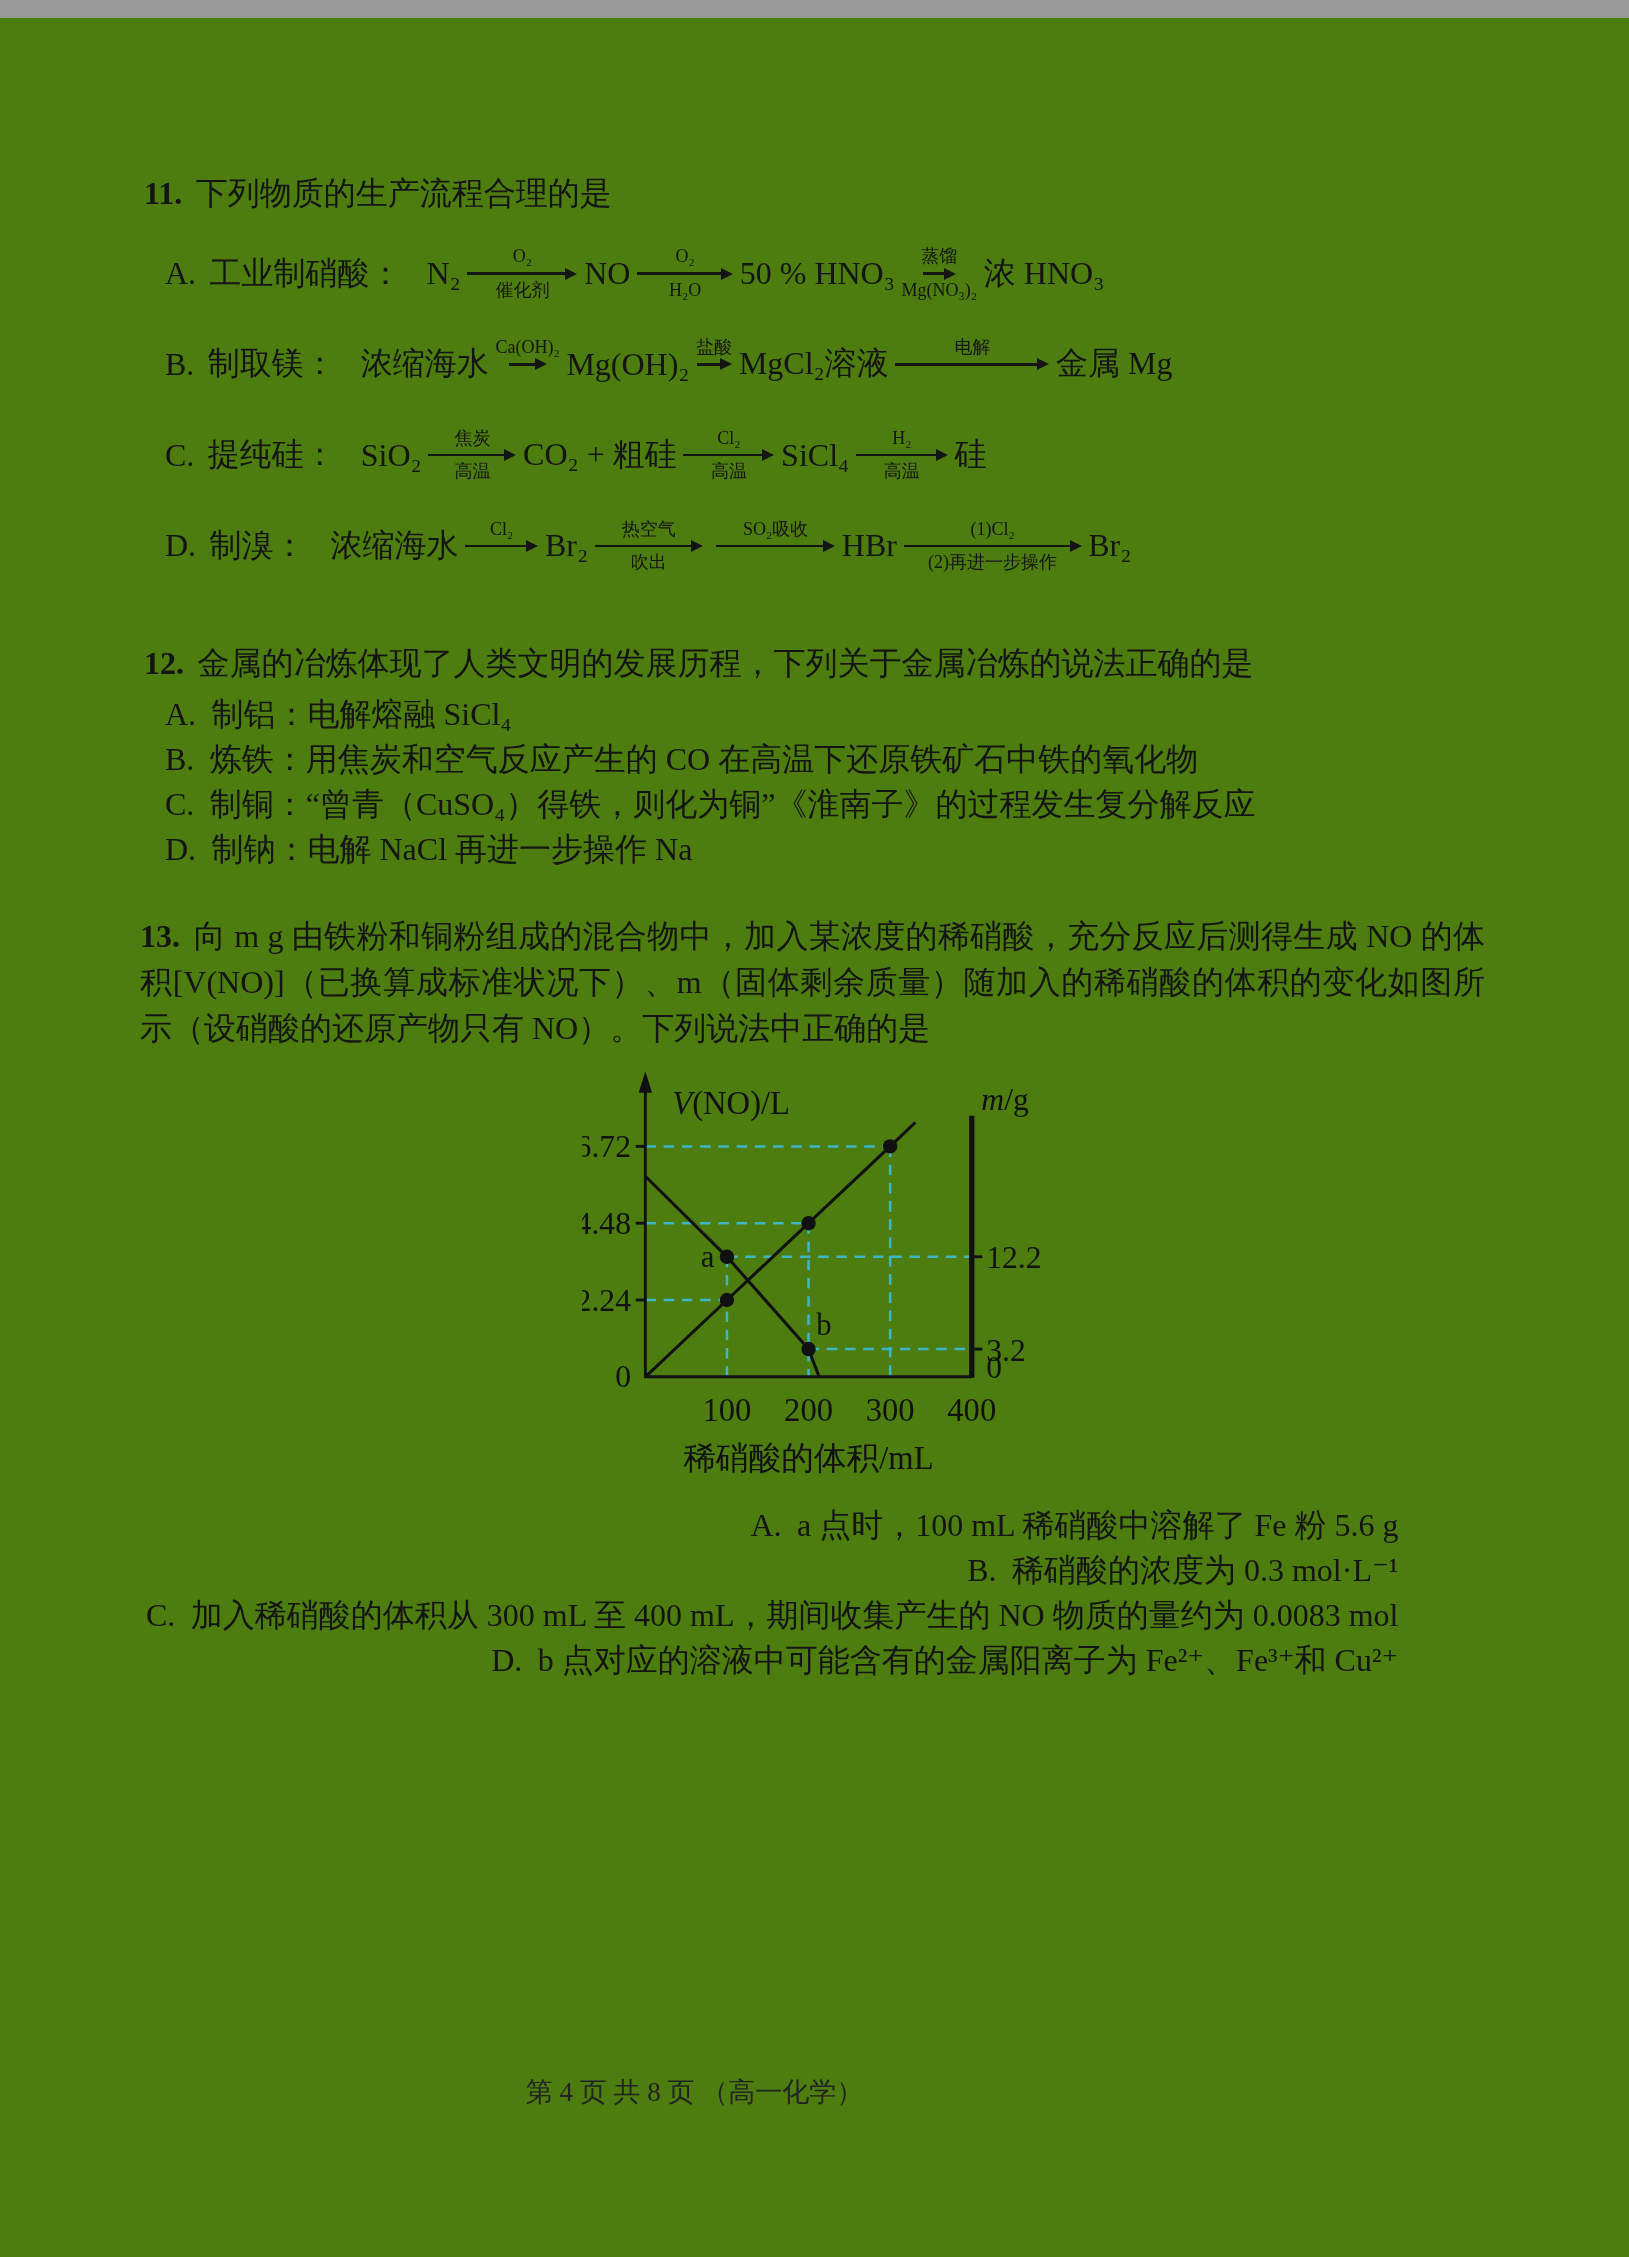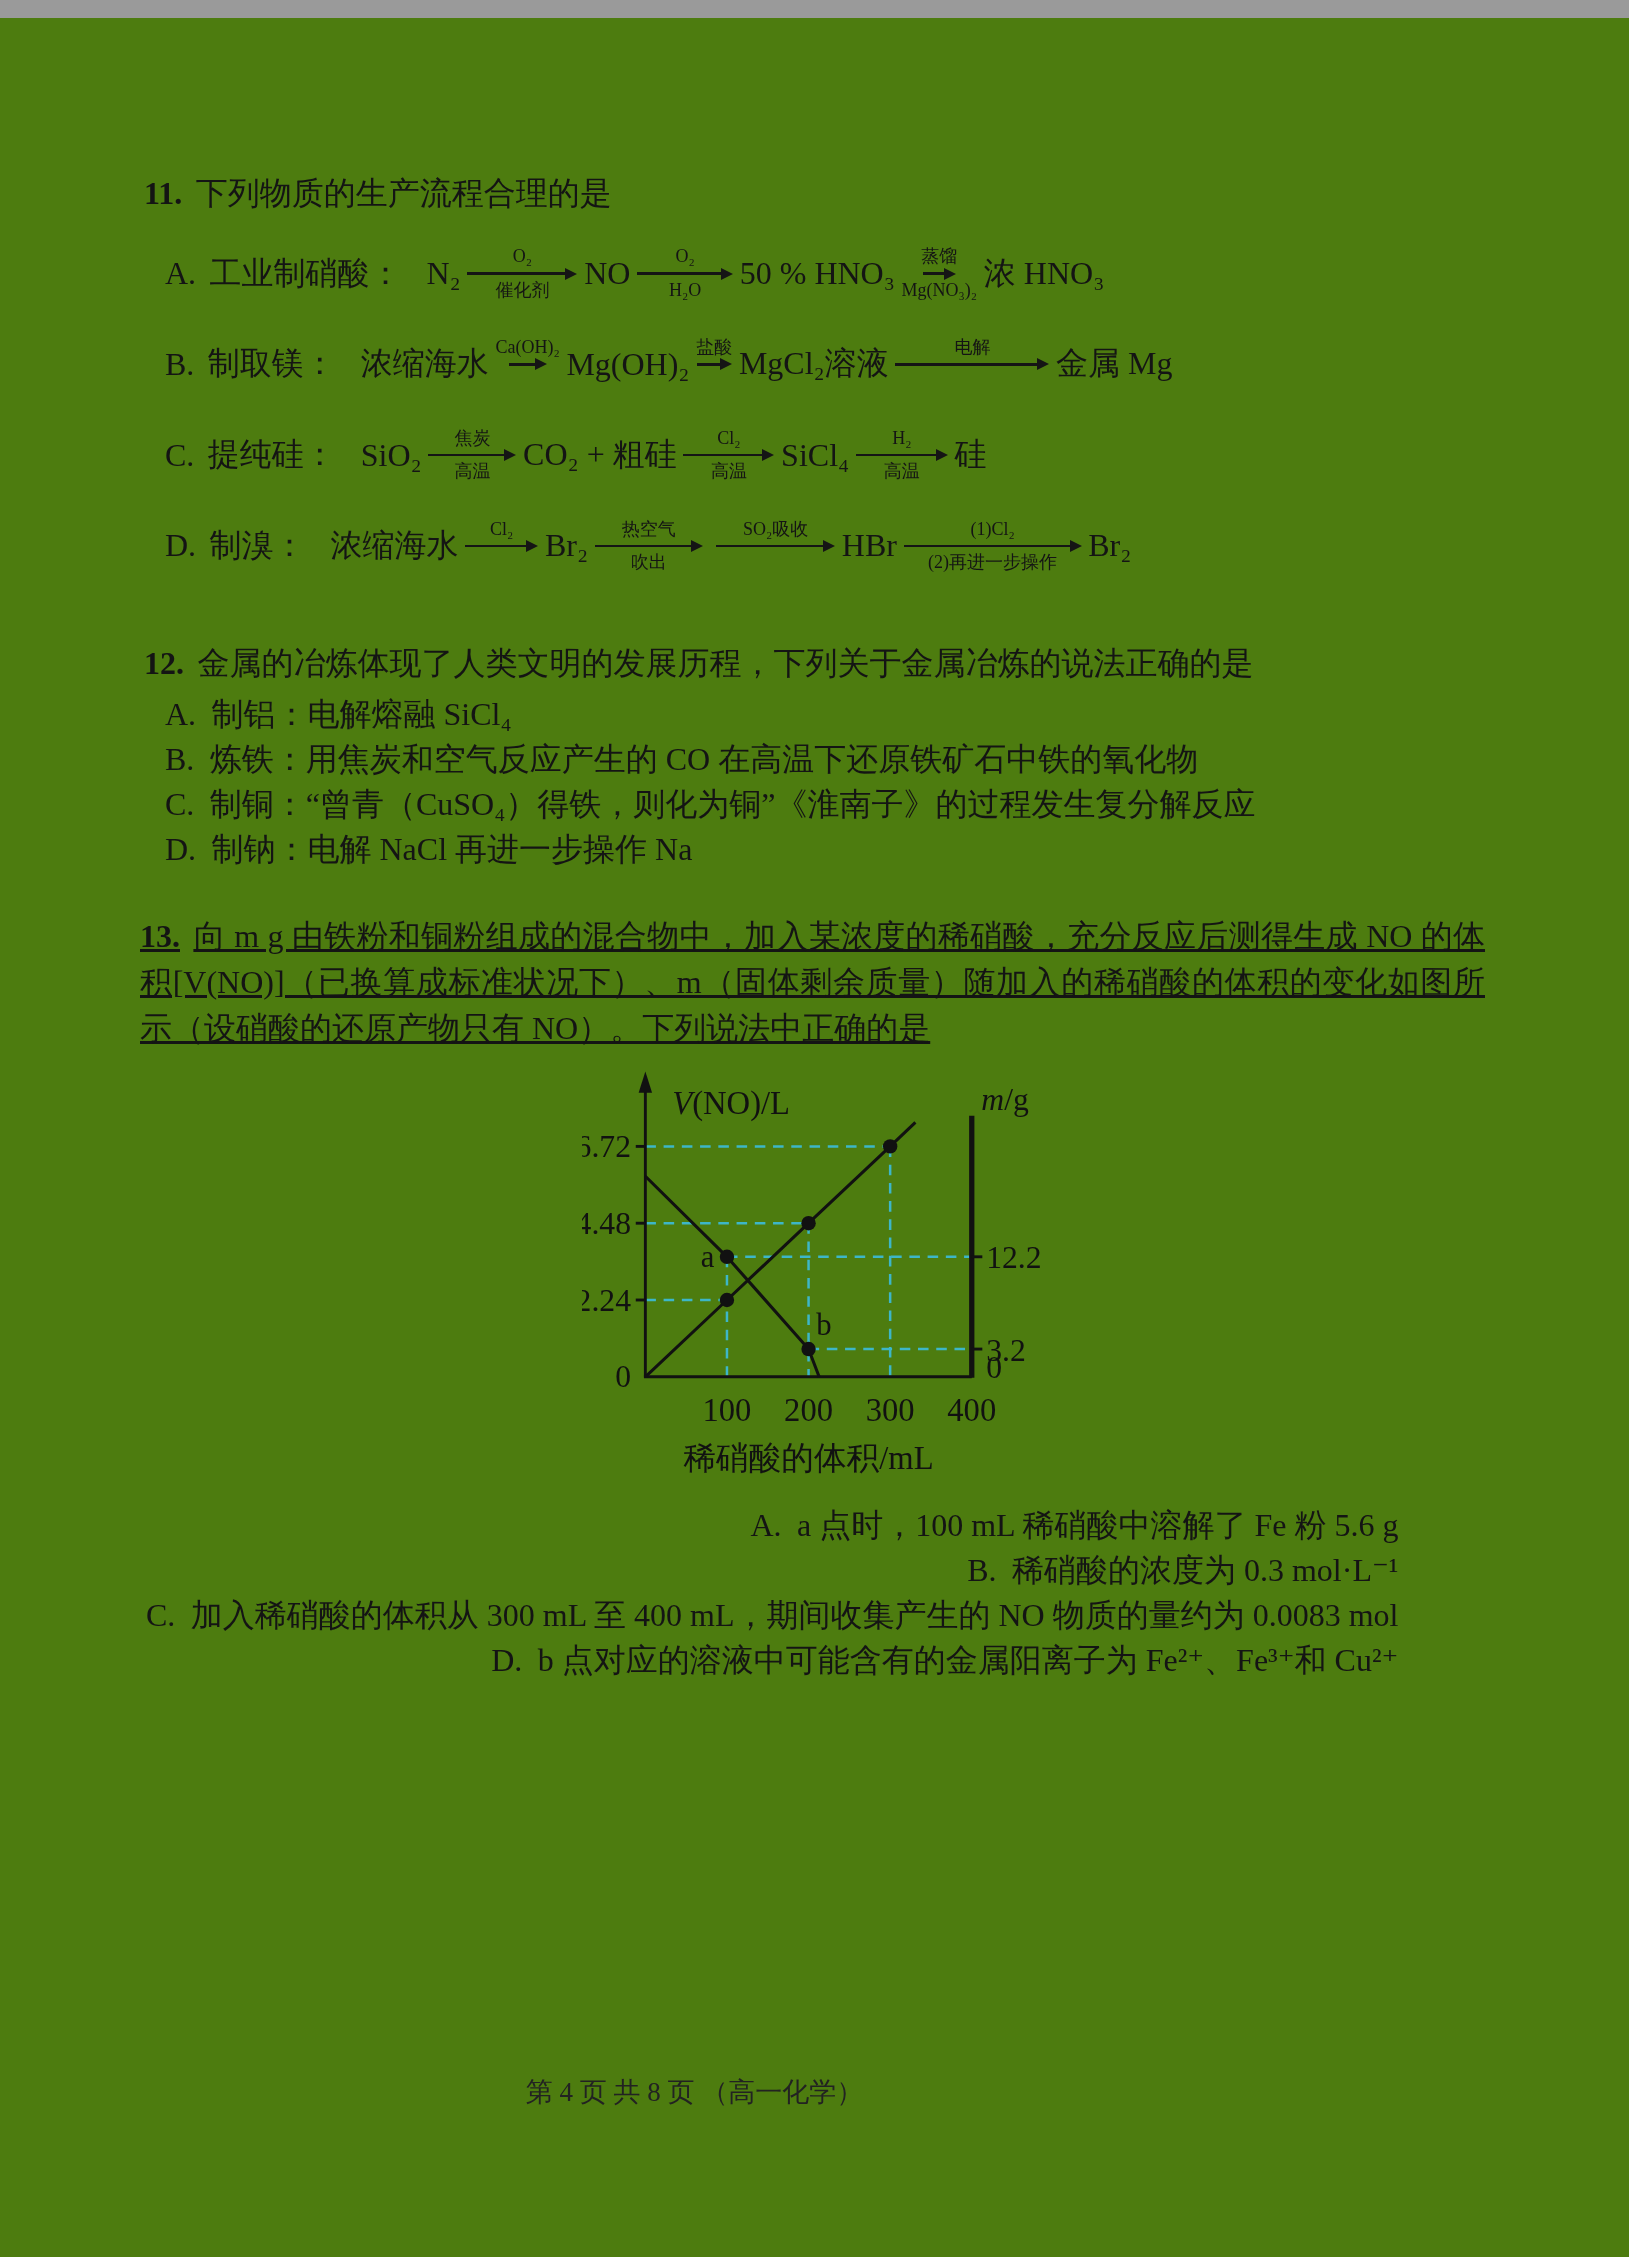--- a/index.html
+++ b/index.html
@@ -12,21 +12,21 @@
     color:#141414;
     font-size:32px;
     overflow:hidden;
   }
   .abs{position:absolute;}
   .qnum{font-weight:bold;margin-right:13.4px;}
   .qline{white-space:nowrap;}
   .olab{margin-right:15.4px;}
   .optline{height:45px;line-height:45px;white-space:nowrap;}
   .optblock .optline{margin-left:21px;}
-  .stem-par{width:1345px;line-height:46px;text-align:justify;text-decoration:underline;}
+  .stem-par{width:1345px;line-height:46px;text-align:justify;}
   
   .chain-row{display:flex;align-items:center;height:85px;margin-bottom:5.8px;white-space:pre;}
   .chain-row .olab{margin-right:13.4px;}
   .intro{margin-right:25px;}
   .ct{white-space:pre;}
   .rxn{display:inline-flex;flex-direction:column;align-items:center;margin:0 6.7px;justify-content:flex-end;}
   .rlbl{font-size:18px;line-height:21px;height:21px;white-space:pre;display:flex;align-items:flex-end;}
   .rlbl.bot{align-items:flex-start;}
   .shaft{display:flex;align-items:center;height:12.5px;}
   .sline{flex:1;height:2.5px;background:#151515;}

